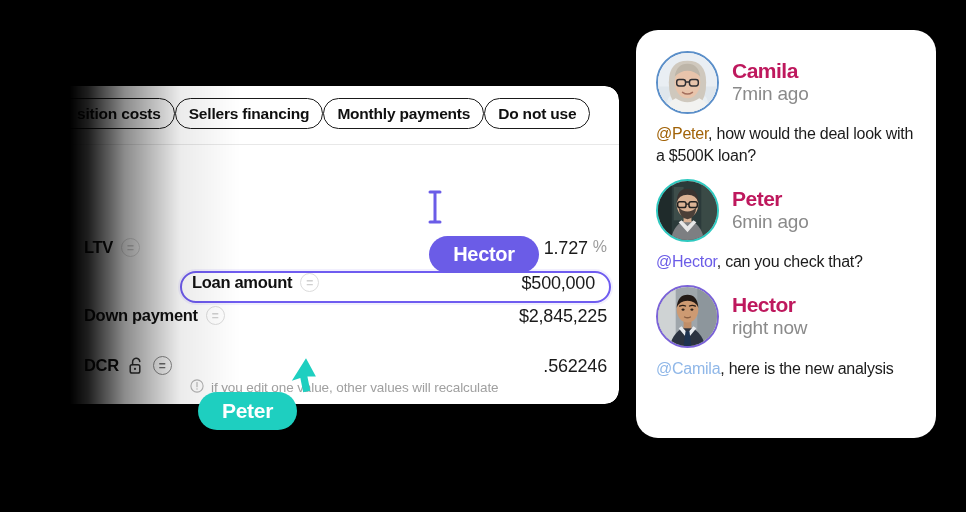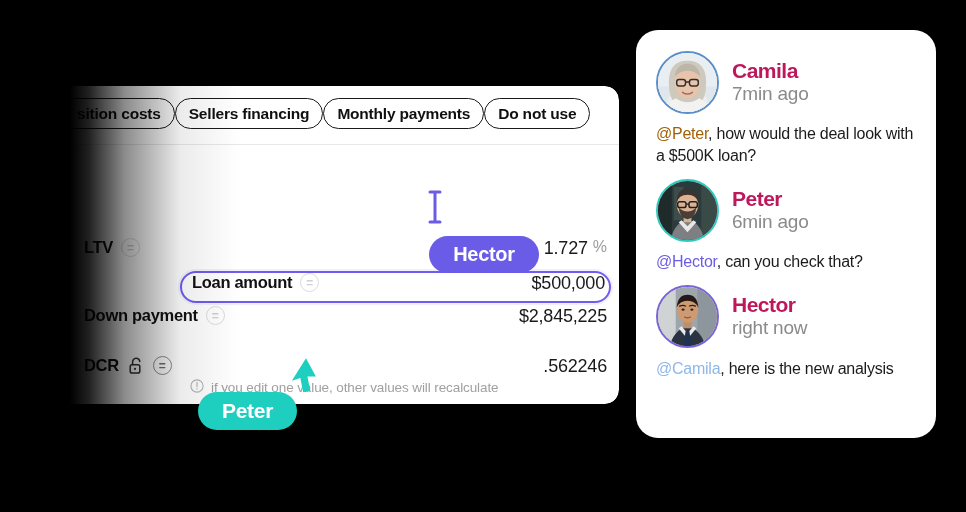--- a/index.html
+++ b/index.html
@@ -78,21 +78,21 @@
   }
   .eq-icon.solid { border-color: #8d8d8d; color: #6f6f6f; }
   .lock-icon { margin-left: 9px; display: inline-flex; flex: 0 0 auto; }
 
   #row-ltv   { top: 152px; }
   #row-loan  {
     top: 185px; height: 32px;
     left: 110px; right: 8px;
     border: 2px solid #6f5cf0;
     border-radius: 18px;
-    padding: 0 4px 0 10px;
+    padding: 0 14px 0 10px;
     box-shadow: 0 0 0 2px rgba(111,92,240,0.09);
     background: rgba(255,255,255,0.55);
   }
   #row-down  { top: 220px; }
   #row-dcr   { top: 270px; }
 
   #info-row {
     position: absolute; left: 120px; top: 293px;
     display: flex; align-items: center; gap: 7px;
     font-size: 13.5px; color: #a0a0a0; letter-spacing: -0.1px;

